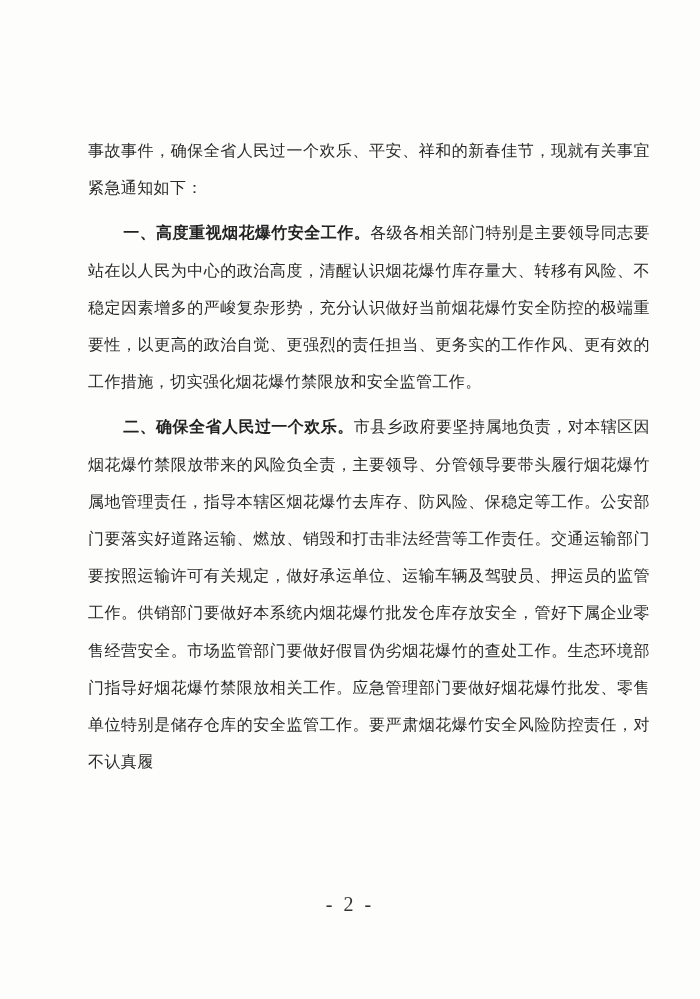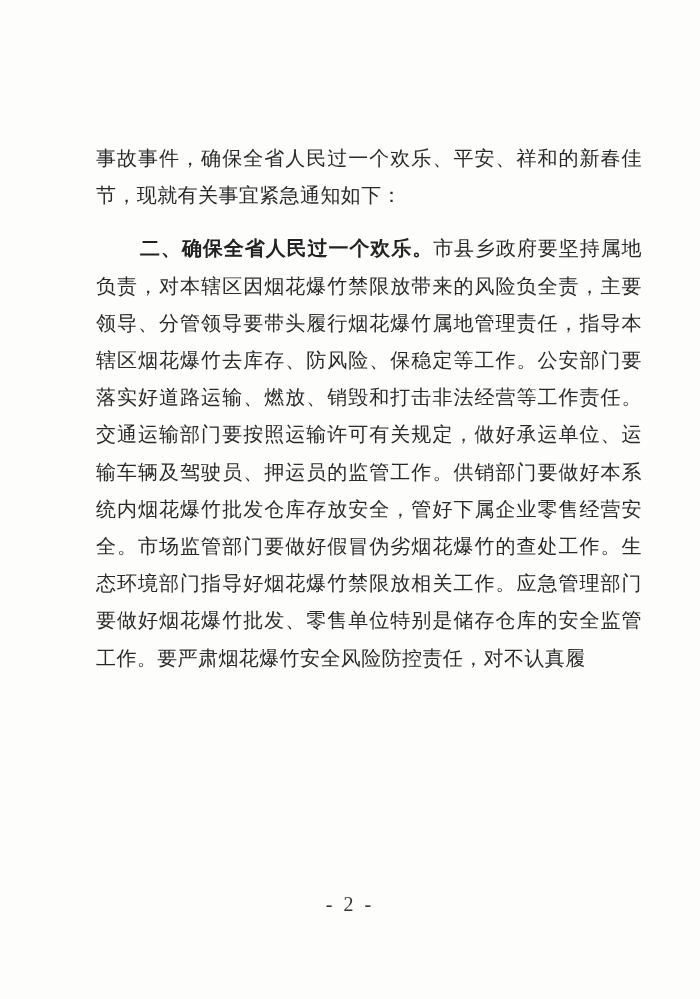--- a/index.html
+++ b/index.html
@@ -17,22 +17,22 @@
     color: #2a2a2a;
     box-sizing: border-box;
   }
   .content {
     position: absolute;
     top: 124px;
     left: 80px;
     width: 578px;
   }
   .para {
-    margin: 16px;
-    font-size: 20px;
+    margin: 8px;
+    font-size: 16px;
     line-height: 37.2px;
     text-align: justify;
     text-justify: inter-character;
     letter-spacing: 0.4px;
     word-break: break-all;
   }
   .para.indent {
     text-indent: 2.2em;
   }
   .lead {
@@ -52,19 +52,20 @@
   }
 </style>
 </head>
 <body>
 
 <div class="page">
   <div class="content">
 
     <p class="para"><span class="lead"></span><span>事故事件，确保全省人民过一个欢乐、平安、祥和的新春佳节，现就有关事宜紧急通知如下：</span></p>
 
+    <p class="para indent"><span class="lead">一、高度重视烟花爆竹安全工作。</span><span>各级各相关部门特别是主要领导同志要站在以人民为中心的政治高度，清醒认识烟花爆竹库存量大、转移有风险、不稳定因素增多的严峻复杂形势，充分认识做好当前烟花爆竹安全防控的极端重要性，以更高的政治自觉、更强烈的责任担当、更务实的工作作风、更有效的工作措施，切实强化烟花爆竹禁限放和安全监管工作。</span></p>
 
     <p class="para indent"><span class="lead">二、确保全省人民过一个欢乐。</span><span>市县乡政府要坚持属地负责，对本辖区因烟花爆竹禁限放带来的风险负全责，主要领导、分管领导要带头履行烟花爆竹属地管理责任，指导本辖区烟花爆竹去库存、防风险、保稳定等工作。公安部门要落实好道路运输、燃放、销毁和打击非法经营等工作责任。交通运输部门要按照运输许可有关规定，做好承运单位、运输车辆及驾驶员、押运员的监管工作。供销部门要做好本系统内烟花爆竹批发仓库存放安全，管好下属企业零售经营安全。市场监管部门要做好假冒伪劣烟花爆竹的查处工作。生态环境部门指导好烟花爆竹禁限放相关工作。应急管理部门要做好烟花爆竹批发、零售单位特别是储存仓库的安全监管工作。要严肃烟花爆竹安全风险防控责任，对不认真履</span></p>
 
   </div>
 
   <div class="page-footer"><span>- 2 -</span></div>
 </div>
 
 </body></html>

